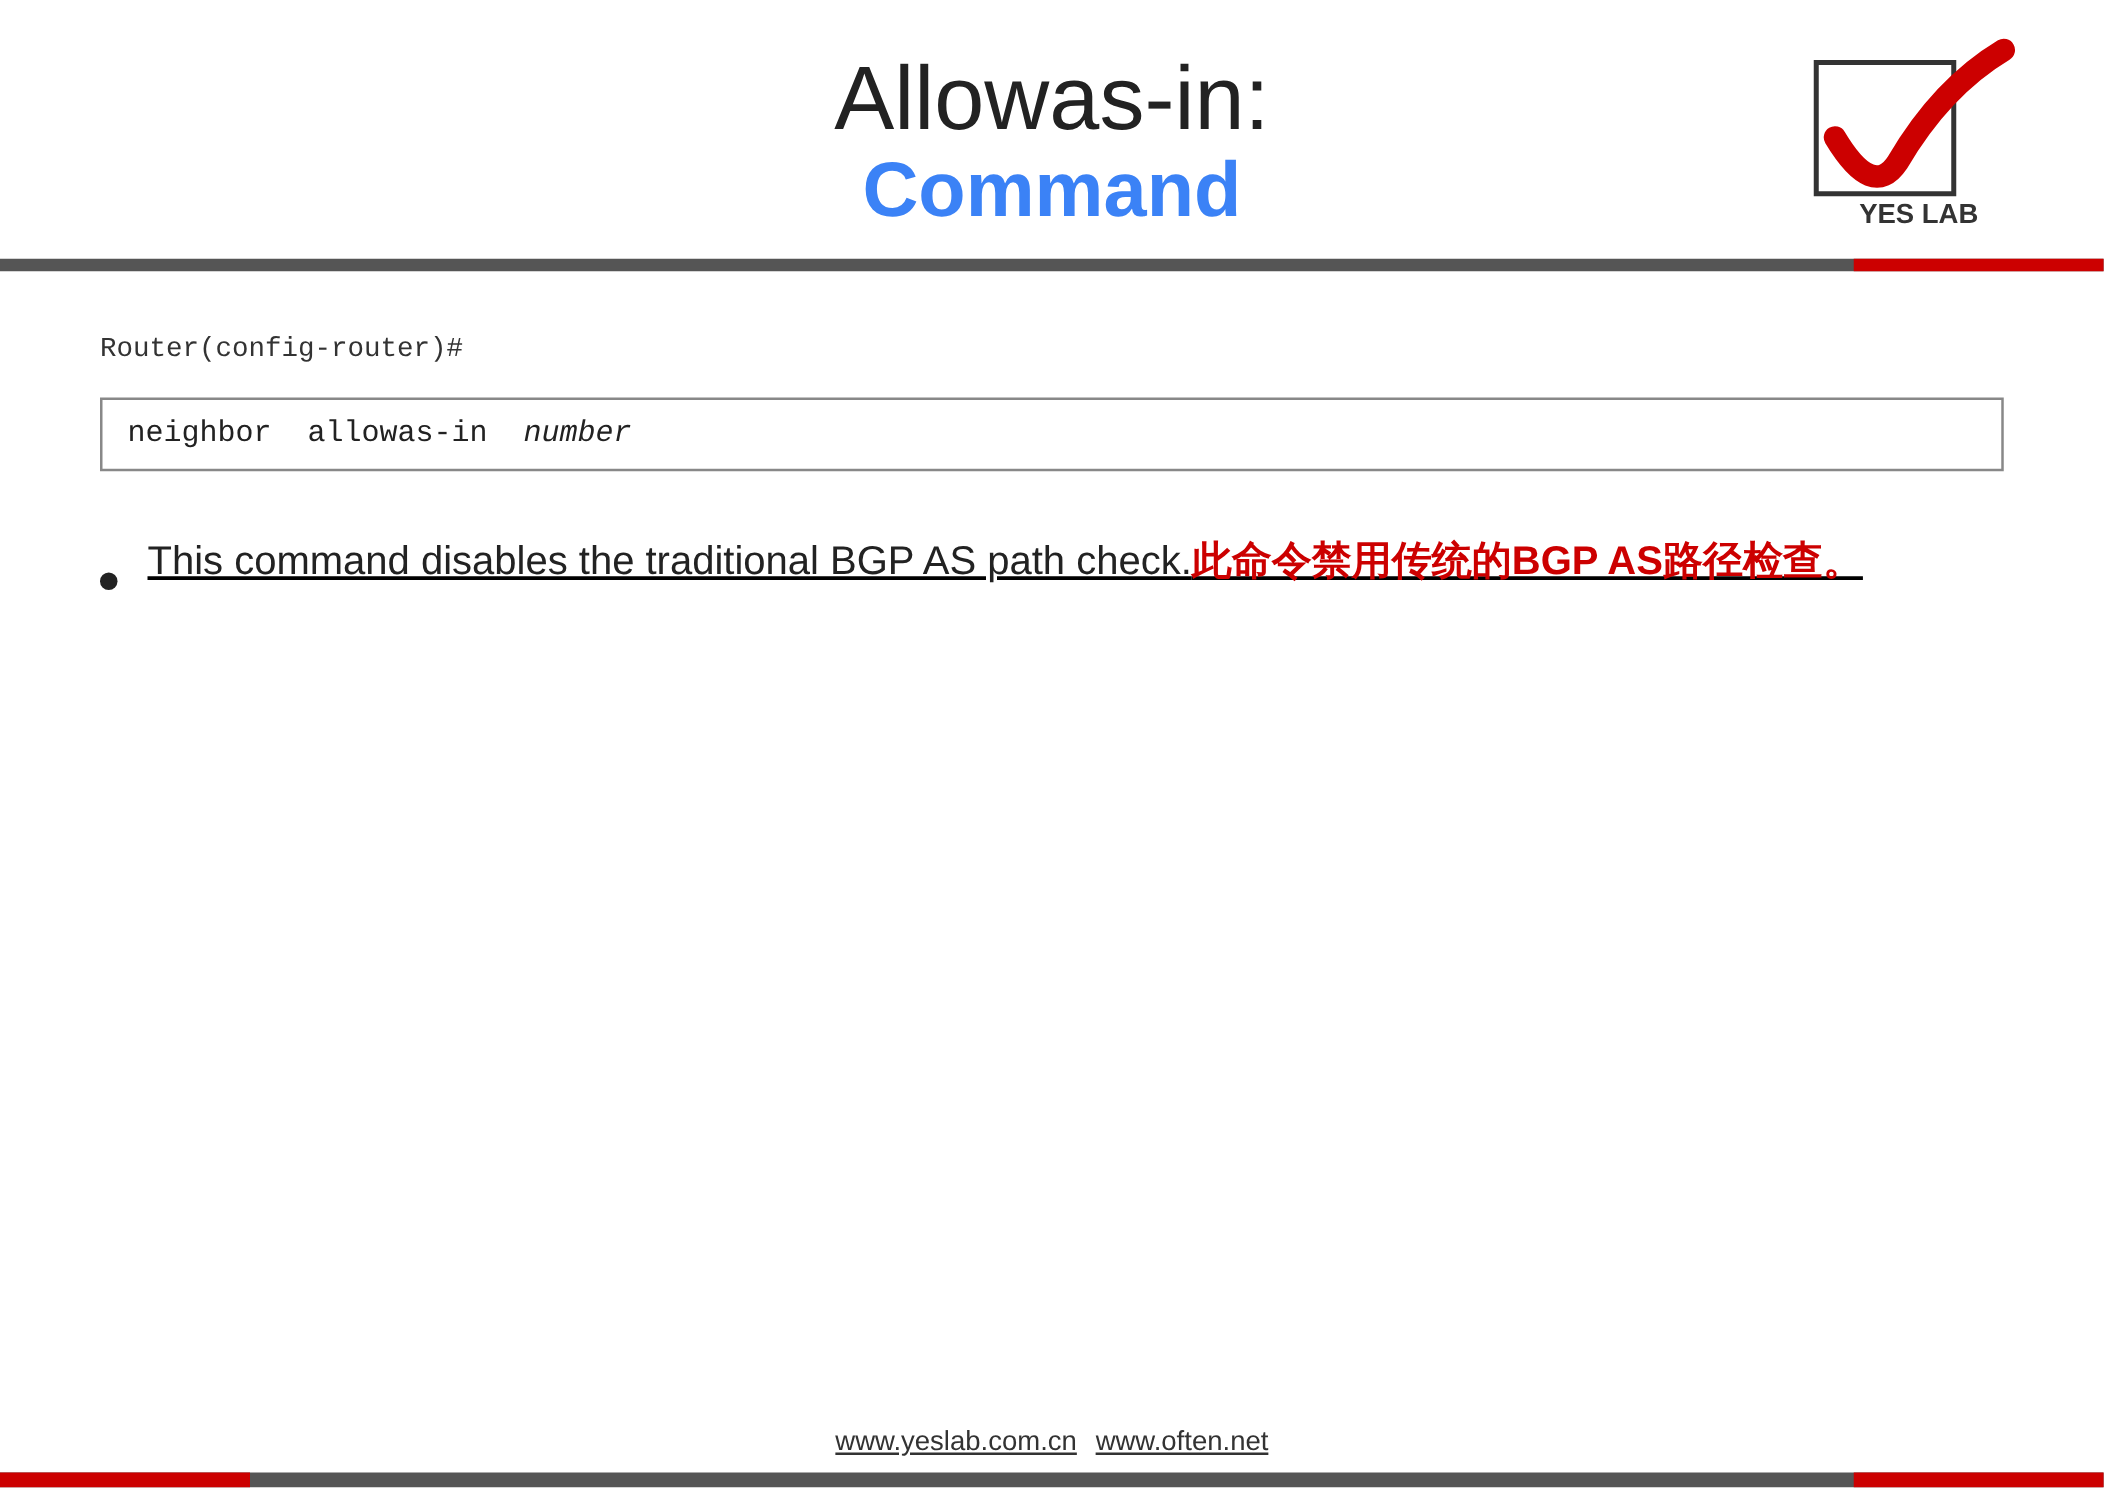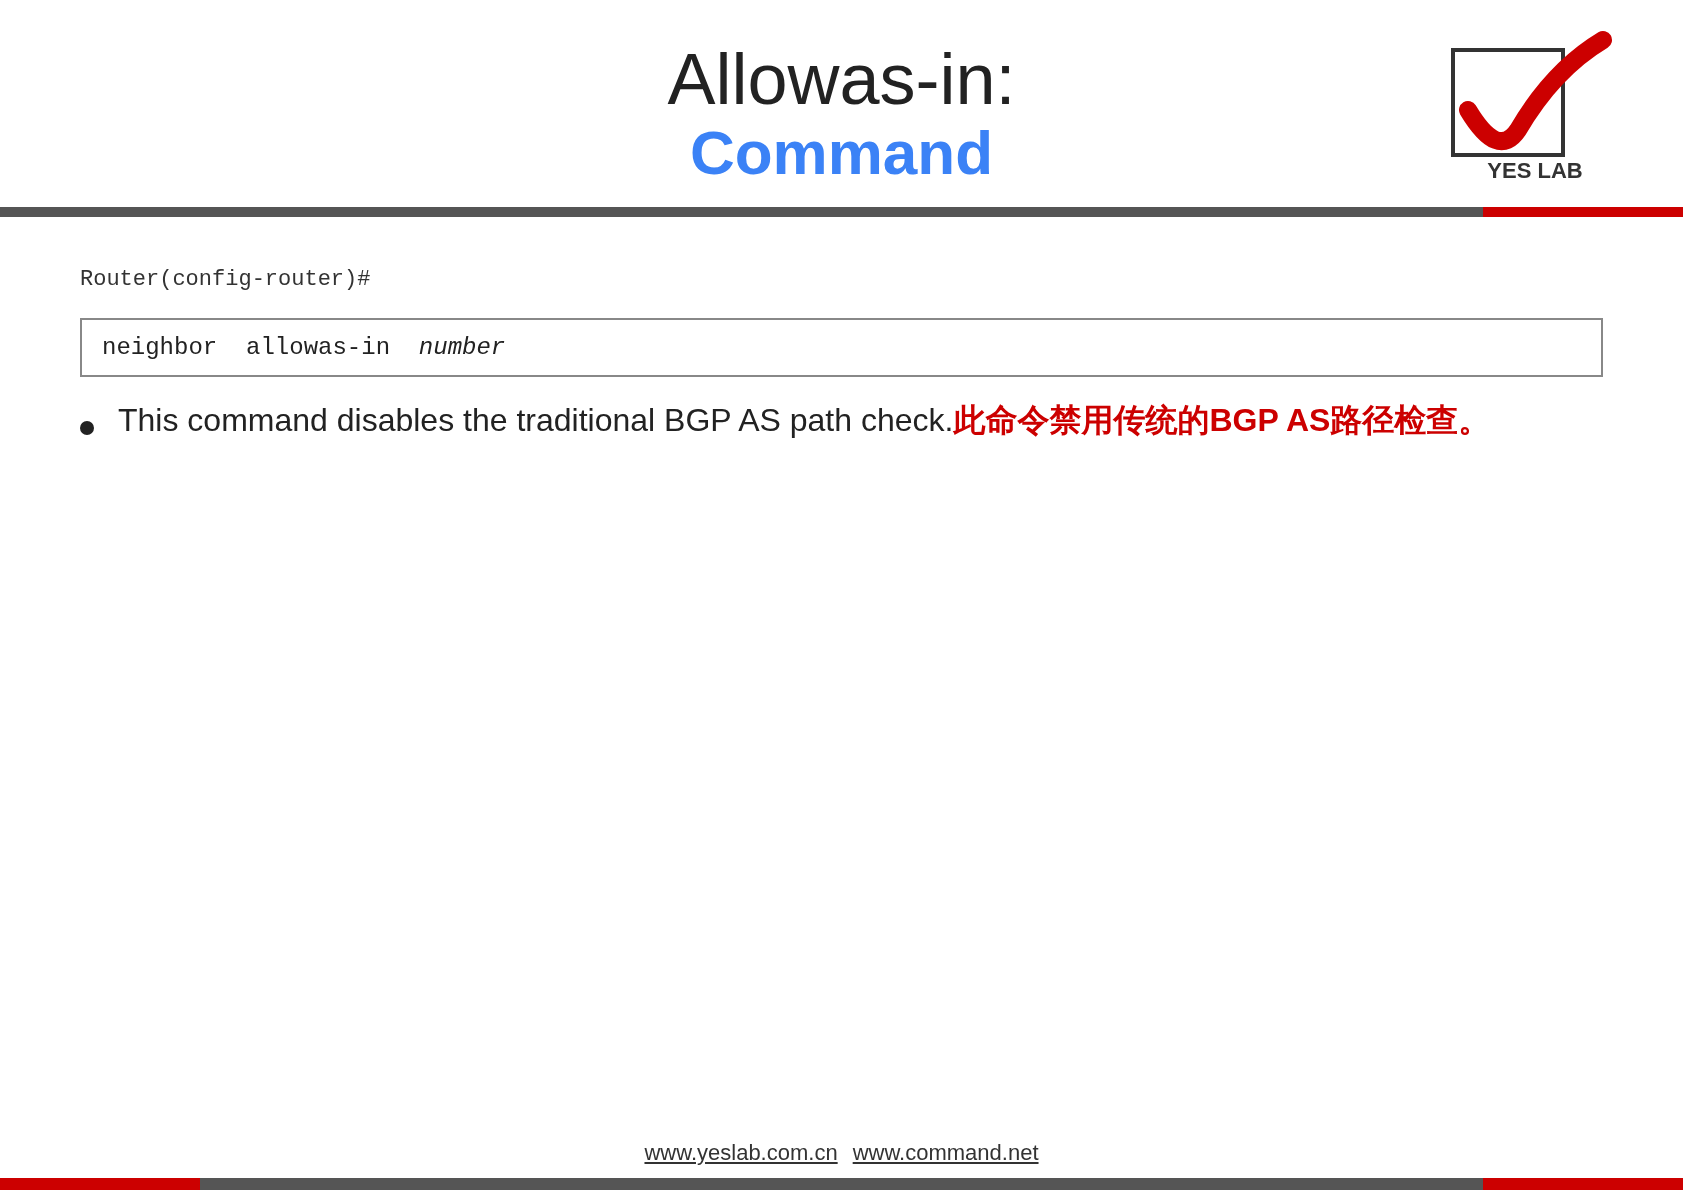--- a/index.html
+++ b/index.html
@@ -83,21 +83,21 @@
     .prompt-line {
       font-family: 'Courier New', Courier, monospace;
       font-size: 22px;
       color: #333;
       margin-bottom: 26px;
     }
 
     .command-box {
       border: 2px solid #888;
       padding: 14px 20px;
-      margin-bottom: 20px;
+      margin-bottom: 48px;
       font-family: 'Courier New', Courier, monospace;
       font-size: 24px;
       color: #222;
       display: flex;
       align-items: center;
       gap: 0;
     }
 
     .cmd-normal {
       font-family: 'Courier New', Courier, monospace;
@@ -113,24 +113,25 @@
     }
 
     
     .bullet-list {
       list-style: none;
       padding: 0;
     }
 
     .bullet-item {
       display: flex;
-      align-items: center;
+      align-items: flex-end;
       margin-bottom: 40px;
       font-size: 32px;
       line-height: 1.4;
+      text-decoration: underline;
     }
 
     .bullet-dot {
       width: 14px;
       height: 14px;
       background: #222;
       border-radius: 50%;
       margin-top: 14px;
       margin-right: 24px;
       flex-shrink: 0;
@@ -236,16 +237,16 @@
       <div class="bullet-text">
         <span>This command disables the traditional BGP AS path check.</span><span class="text-red text-bold">此命令禁用传统的BGP AS路径检查。</span>
       </div>
     </li>
   </ul>
 
 </div>
 
 <div class="footer-bar-wrapper">
   <div class="footer-links">
-    <span>www.yeslab.com.cn</span>&nbsp;&nbsp;&nbsp;<span>www.command.net</span>
+    <span>www.yeslab.com.cn</span>&nbsp;&nbsp;&nbsp;<span>www.often.net</span>
   </div>
   <div class="footer-bar"></div>
 </div>
 
 </body></html>

